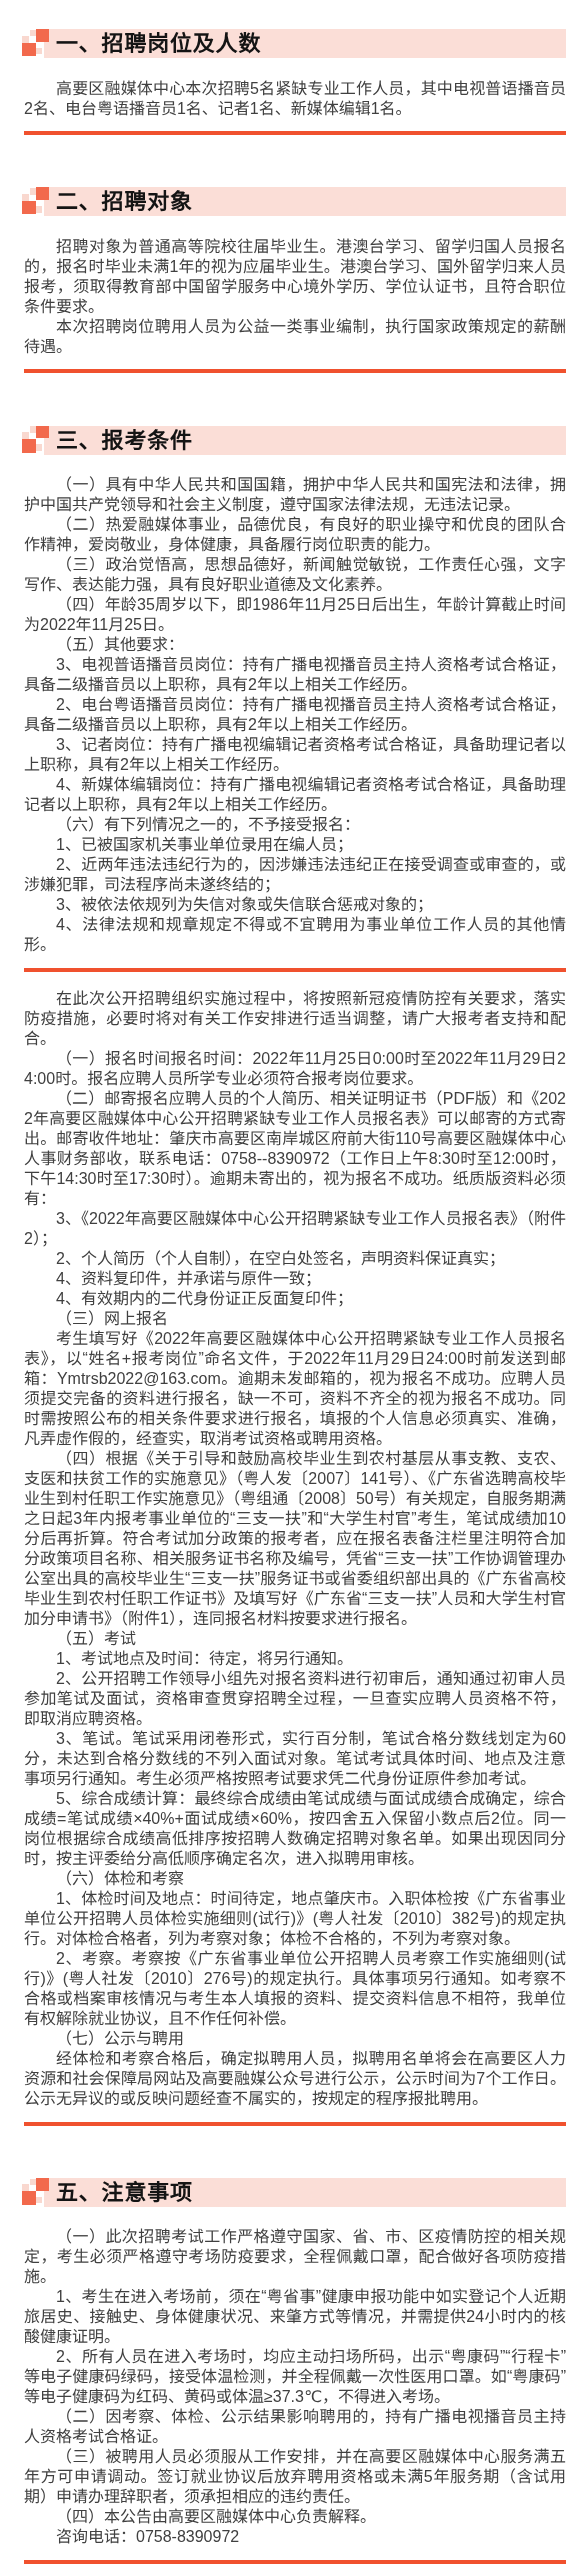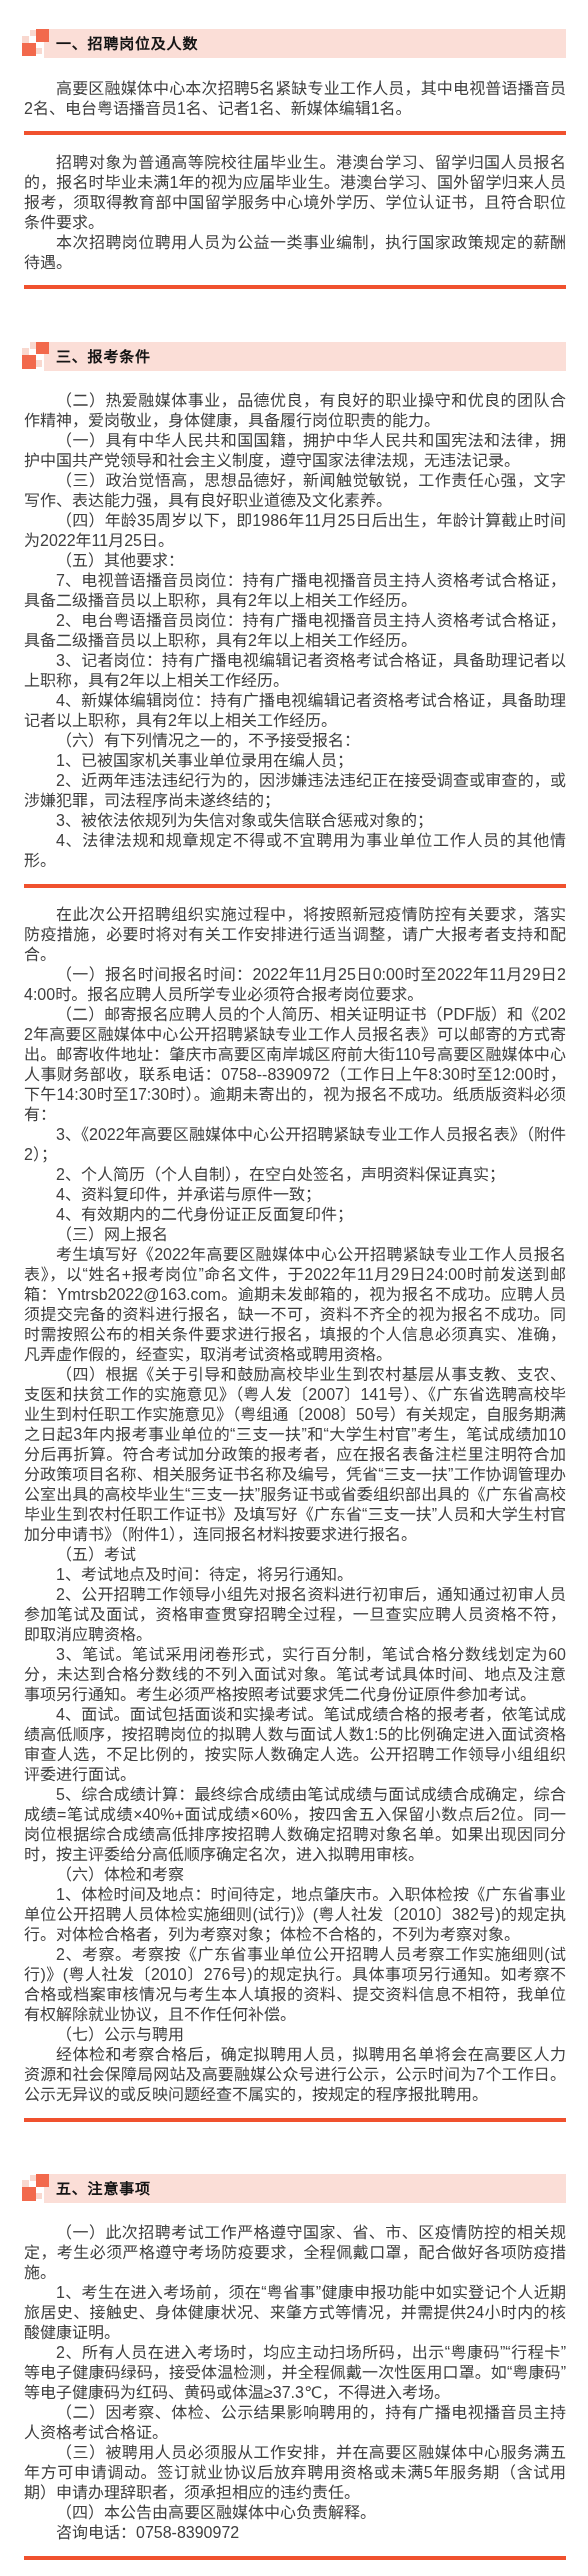--- a/index.html
+++ b/index.html
@@ -2,21 +2,21 @@
 <html lang="zh-CN" style="font-size:12.7px"><head>
 <meta charset="utf-8">
 <style>
   html,body{margin:0;padding:0;background:#ffffff;}
   body{width:589px;font-family:"Liberation Sans","DejaVu Sans",sans-serif;color:#404040;}
   .page{padding:26px 0 16px 0;}
   .section-header{position:relative;height:35px;}
   .section-header.gap{margin-top:49px;}
   .header-bar{position:absolute;left:44px;right:23px;top:3.2px;height:29px;background:#fbded7;}
   .section-title{position:absolute;left:56px;top:3.2px;height:32px;line-height:29px;
-                 font-size:15px;font-weight:bold;color:#141414;letter-spacing:0.8px;}
+                 font-size:22px;font-weight:bold;color:#141414;letter-spacing:0.8px;}
   .pixel-icon{position:absolute;left:20px;top:0;width:32px;height:32px;}
   .pixel-icon .sq{position:absolute;}
   .sq.o{background:#f2694c;}
   .sq.p{background:#f9d8cf;}
   .sq1{left:9.5px;top:4px;width:6.4px;height:6.4px;}
   .sq2{left:16px;top:3.2px;width:12.7px;height:12.7px;}
   .sq3{left:2.4px;top:9.5px;width:7.1px;height:7.1px;}
   .sq4{left:2.4px;top:16.7px;width:13.5px;height:13.5px;}
   .sq5{left:16px;top:22px;width:6.4px;height:6.4px;}
   .section-body{padding:17.5px 23px 0 24px;}
@@ -44,46 +44,57 @@
       </div>
       <div class="section-title">一、招聘岗位及人数</div>
     </div>
     <div class="section-body">
         <p class="para">高要区融媒体中心本次招聘5名紧缺专业工作人员，其中电视普语播音员2名、电台粤语播音员1名、记者1名、新媒体编辑1名。</p>
       </div>
   </div>
   <div class="divider"></div>
 
   <div class="section">
+    <div class="section-header gap">
+      <div class="header-bar"></div>
+      <div class="pixel-icon">
+        <div class="sq p sq1"></div>
+        <div class="sq o sq2"></div>
+        <div class="sq p sq3"></div>
+        <div class="sq o sq4"></div>
+        <div class="sq p sq5"></div>
+      </div>
+      <div class="section-title">二、招聘对象</div>
+    </div>
     <div class="section-body">
         <p class="para">招聘对象为普通高等院校往届毕业生。港澳台学习、留学归国人员报名的，报名时毕业未满1年的视为应届毕业生。港澳台学习、国外留学归来人员报考，须取得教育部中国留学服务中心境外学历、学位认证书，且符合职位条件要求。</p>
         <p class="para">本次招聘岗位聘用人员为公益一类事业编制，执行国家政策规定的薪酬待遇。</p>
       </div>
   </div>
   <div class="divider"></div>
 
   <div class="section">
     <div class="section-header gap">
       <div class="header-bar"></div>
       <div class="pixel-icon">
         <div class="sq p sq1"></div>
         <div class="sq o sq2"></div>
         <div class="sq p sq3"></div>
         <div class="sq o sq4"></div>
         <div class="sq p sq5"></div>
       </div>
       <div class="section-title">三、报考条件</div>
     </div>
     <div class="section-body">
+        <p class="para">（一）具有中华人民共和国国籍，拥护中华人民共和国宪法和法律，拥护中国共产党领导和社会主义制度，遵守国家法律法规，无违法记录。</p>
         <p class="para">（二）热爱融媒体事业，品德优良，有良好的职业操守和优良的团队合作精神，爱岗敬业，身体健康，具备履行岗位职责的能力。</p>
-        <p class="para">（一）具有中华人民共和国国籍，拥护中华人民共和国宪法和法律，拥护中国共产党领导和社会主义制度，遵守国家法律法规，无违法记录。</p>
         <p class="para">（三）政治觉悟高，思想品德好，新闻触觉敏锐，工作责任心强，文字写作、表达能力强，具有良好职业道德及文化素养。</p>
         <p class="para">（四）年龄35周岁以下，即1986年11月25日后出生，年龄计算截止时间为2022年11月25日。</p>
         <p class="para">（五）其他要求：</p>
-        <p class="para">7、电视普语播音员岗位：持有广播电视播音员主持人资格考试合格证，具备二级播音员以上职称，具有2年以上相关工作经历。</p>
+        <p class="para">3、电视普语播音员岗位：持有广播电视播音员主持人资格考试合格证，具备二级播音员以上职称，具有2年以上相关工作经历。</p>
         <p class="para">2、电台粤语播音员岗位：持有广播电视播音员主持人资格考试合格证，具备二级播音员以上职称，具有2年以上相关工作经历。</p>
         <p class="para">3、记者岗位：持有广播电视编辑记者资格考试合格证，具备助理记者以上职称，具有2年以上相关工作经历。</p>
         <p class="para">4、新媒体编辑岗位：持有广播电视编辑记者资格考试合格证，具备助理记者以上职称，具有2年以上相关工作经历。</p>
         <p class="para">（六）有下列情况之一的，不予接受报名：</p>
         <p class="para">1、已被国家机关事业单位录用在编人员；</p>
         <p class="para">2、近两年违法违纪行为的，因涉嫌违法违纪正在接受调查或审查的，或涉嫌犯罪，司法程序尚未遂终结的；</p>
         <p class="para">3、被依法依规列为失信对象或失信联合惩戒对象的；</p>
         <p class="para">4、法律法规和规章规定不得或不宜聘用为事业单位工作人员的其他情形。</p>
       </div>
   </div>
@@ -98,21 +109,20 @@
         <p class="para">2、个人简历（个人自制），在空白处签名，声明资料保证真实；</p>
         <p class="para">4、资料复印件，并承诺与原件一致；</p>
         <p class="para">4、有效期内的二代身份证正反面复印件；</p>
         <p class="para">（三）网上报名</p>
         <p class="para">考生填写好《2022年高要区融媒体中心公开招聘紧缺专业工作人员报名表》，以“姓名+报考岗位”命名文件，于2022年11月29日24:00时前发送到邮箱：Ymtrsb2022@163.com。逾期未发邮箱的，视为报名不成功。应聘人员须提交完备的资料进行报名，缺一不可，资料不齐全的视为报名不成功。同时需按照公布的相关条件要求进行报名，填报的个人信息必须真实、准确，凡弄虚作假的，经查实，取消考试资格或聘用资格。</p>
         <p class="para">（四）根据《关于引导和鼓励高校毕业生到农村基层从事支教、支农、支医和扶贫工作的实施意见》（粤人发〔2007〕141号）、《广东省选聘高校毕业生到村任职工作实施意见》（粤组通〔2008〕50号）有关规定，自服务期满之日起3年内报考事业单位的“三支一扶”和“大学生村官”考生，笔试成绩加10分后再折算。符合考试加分政策的报考者，应在报名表备注栏里注明符合加分政策项目名称、相关服务证书名称及编号，凭省“三支一扶”工作协调管理办公室出具的高校毕业生“三支一扶”服务证书或省委组织部出具的《广东省高校毕业生到农村任职工作证书》及填写好《广东省“三支一扶”人员和大学生村官加分申请书》（附件1），连同报名材料按要求进行报名。</p>
         <p class="para">（五）考试</p>
         <p class="para">1、考试地点及时间：待定，将另行通知。</p>
         <p class="para">2、公开招聘工作领导小组先对报名资料进行初审后，通知通过初审人员参加笔试及面试，资格审查贯穿招聘全过程，一旦查实应聘人员资格不符，即取消应聘资格。</p>
         <p class="para">3、笔试。笔试采用闭卷形式，实行百分制，笔试合格分数线划定为60分，未达到合格分数线的不列入面试对象。笔试考试具体时间、地点及注意事项另行通知。考生必须严格按照考试要求凭二代身份证原件参加考试。</p>
-        <p class="para">4、面试。面试包括面谈和实操考试。笔试成绩合格的报考者，依笔试成绩高低顺序，按招聘岗位的拟聘人数与面试人数1:5的比例确定进入面试资格审查人选，不足比例的，按实际人数确定人选。公开招聘工作领导小组组织评委进行面试。</p>
         <p class="para">5、综合成绩计算：最终综合成绩由笔试成绩与面试成绩合成确定，综合成绩=笔试成绩×40%+面试成绩×60%，按四舍五入保留小数点后2位。同一岗位根据综合成绩高低排序按招聘人数确定招聘对象名单。如果出现因同分时，按主评委给分高低顺序确定名次，进入拟聘用审核。</p>
         <p class="para">（六）体检和考察</p>
         <p class="para">1、体检时间及地点：时间待定，地点肇庆市。入职体检按《广东省事业单位公开招聘人员体检实施细则(试行)》(粤人社发〔2010〕382号)的规定执行。对体检合格者，列为考察对象；体检不合格的，不列为考察对象。</p>
         <p class="para">2、考察。考察按《广东省事业单位公开招聘人员考察工作实施细则(试行)》(粤人社发〔2010〕276号)的规定执行。具体事项另行通知。如考察不合格或档案审核情况与考生本人填报的资料、提交资料信息不相符，我单位有权解除就业协议，且不作任何补偿。</p>
         <p class="para">（七）公示与聘用</p>
         <p class="para">经体检和考察合格后，确定拟聘用人员，拟聘用名单将会在高要区人力资源和社会保障局网站及高要融媒公众号进行公示，公示时间为7个工作日。公示无异议的或反映问题经查不属实的，按规定的程序报批聘用。</p>
       </div>
   </div>
   <div class="divider"></div>
 

